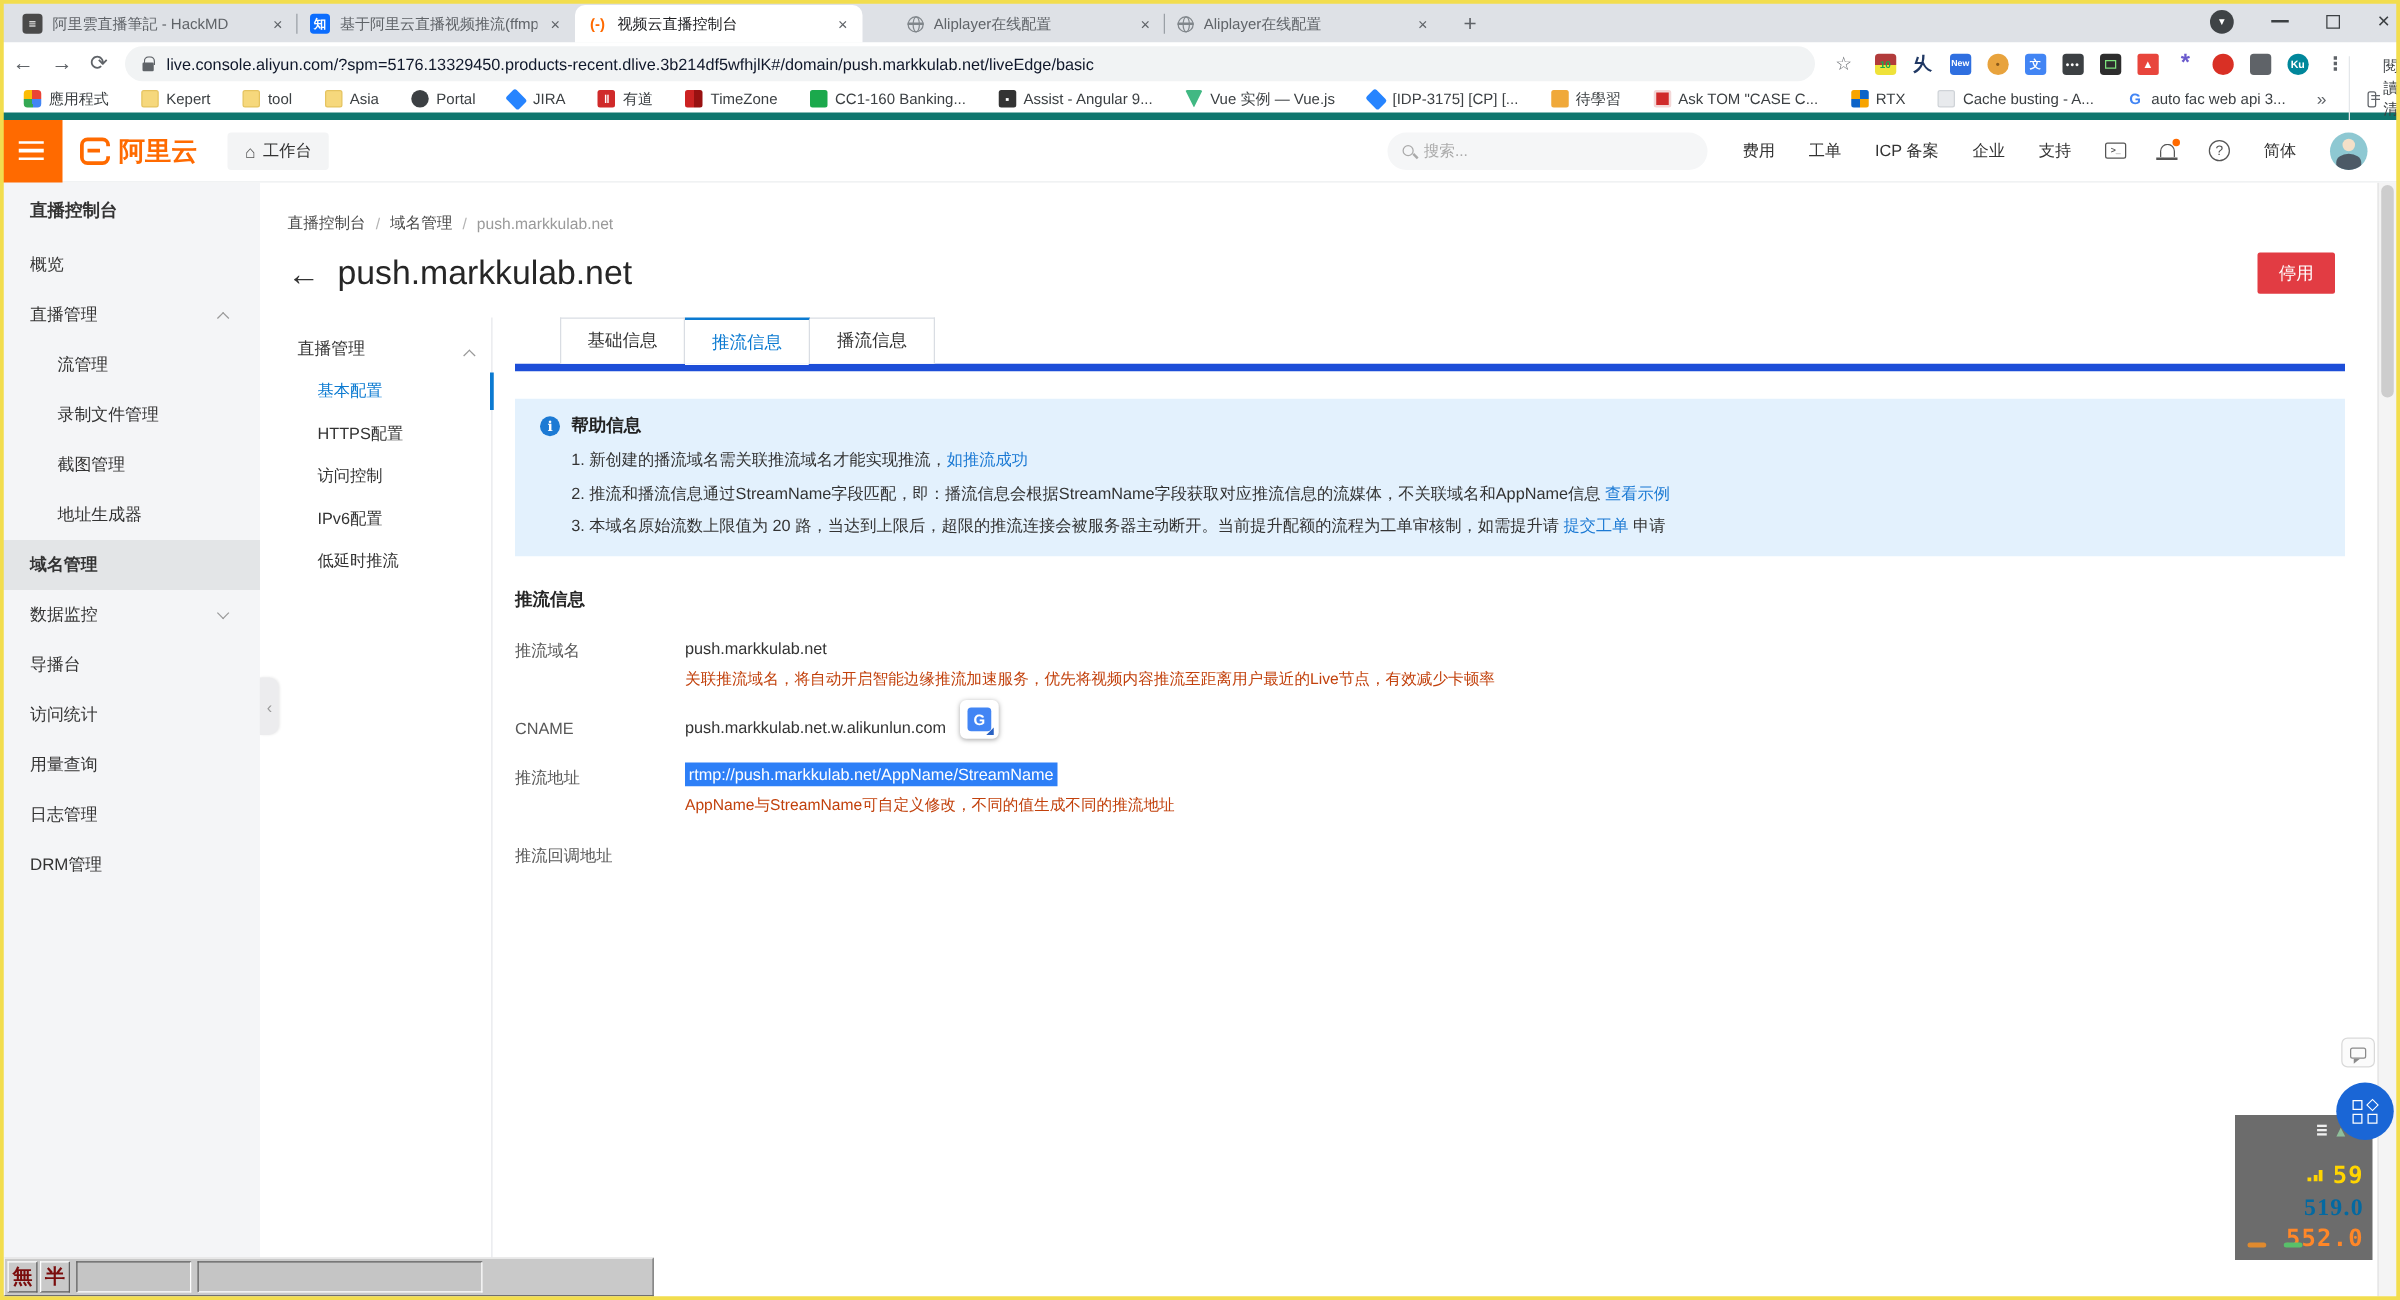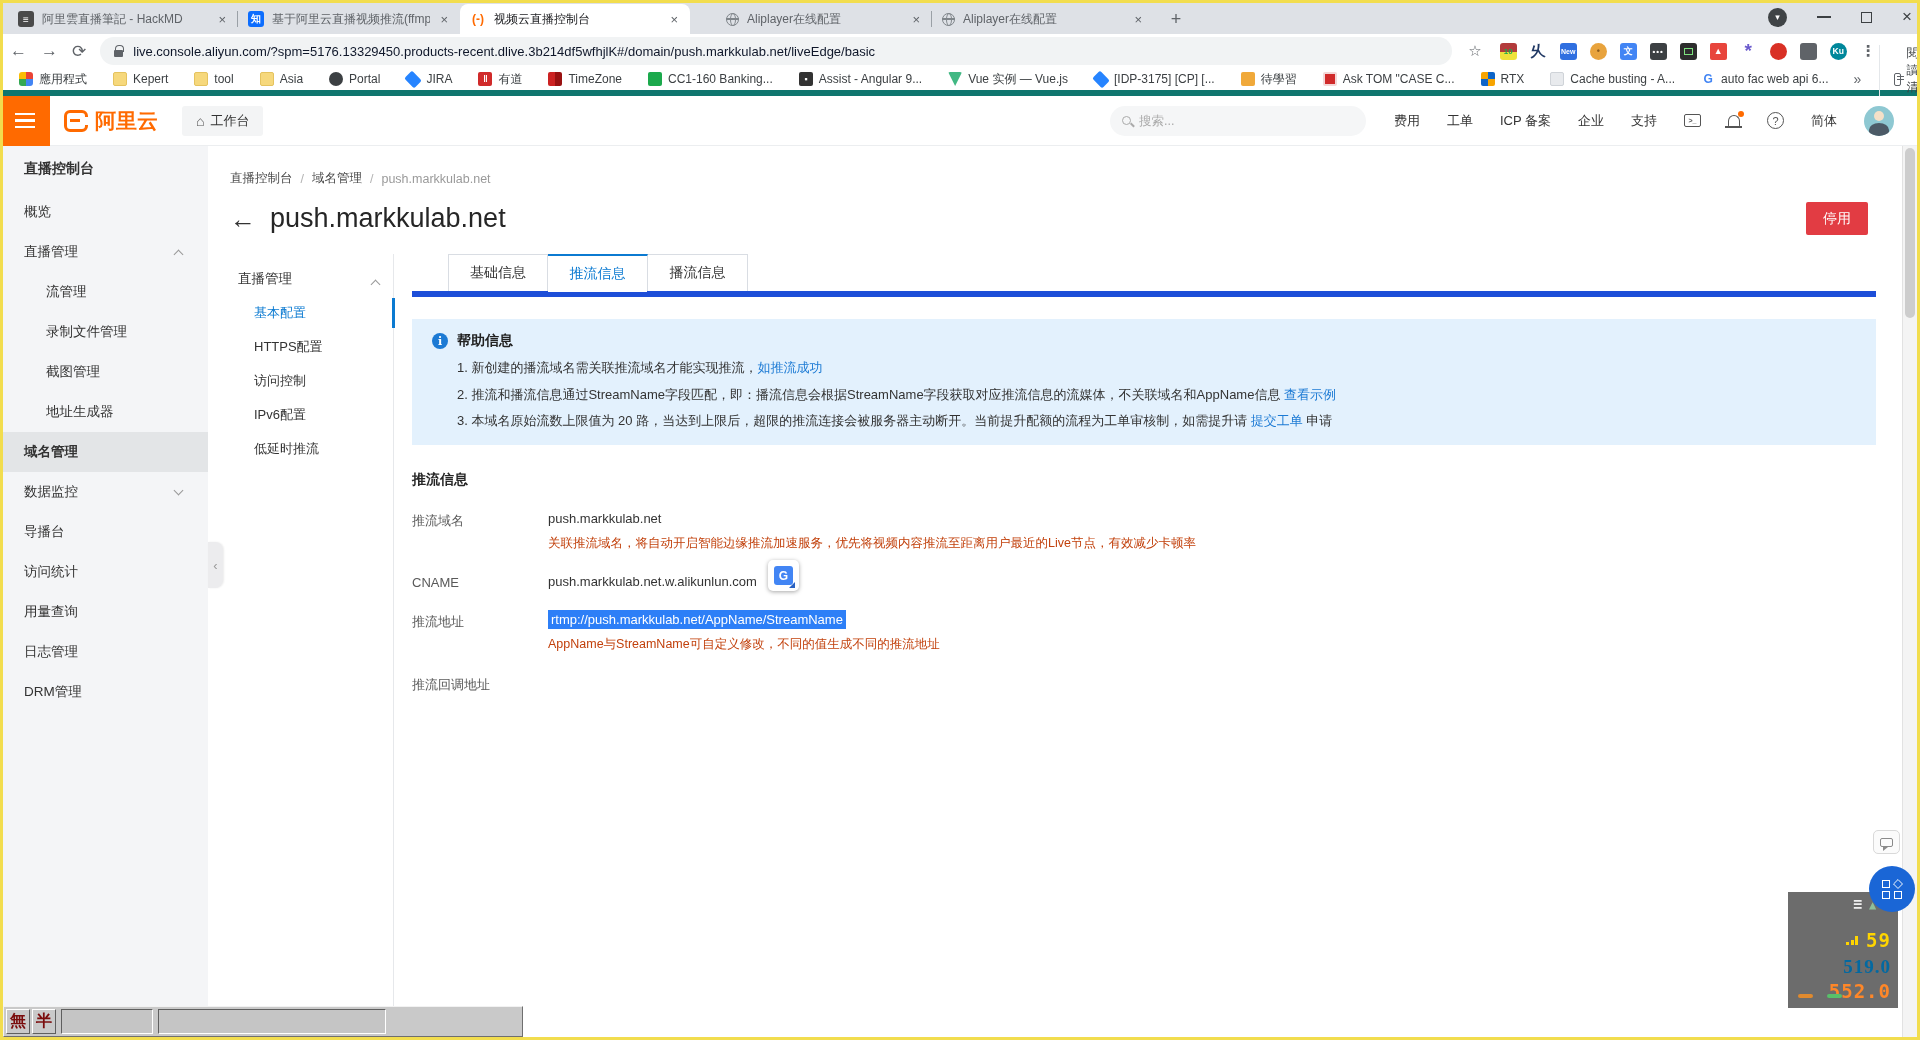--- a/index.html
+++ b/index.html
@@ -338,21 +338,21 @@
   <div class="bm">
       <span class="bmi i-rtx"></span>
       <span>RTX</span>
     </div>
   <div class="bm">
       <span class="bmi i-gray"></span>
       <span>Cache busting - A...</span>
     </div>
   <div class="bm">
       <span class="bmi i-google">G</span>
-      <span>auto fac web api 6...</span>
+      <span>auto fac web api 3...</span>
     </div>
   <span class="bm-overflow">»</span>
   <div class="readinglist">
       <span class="i-rlist"></span>
       <span>閱讀清單</span>
     </div>
 </div>
 
 <div class="aliheader">
   <div class="burger">

